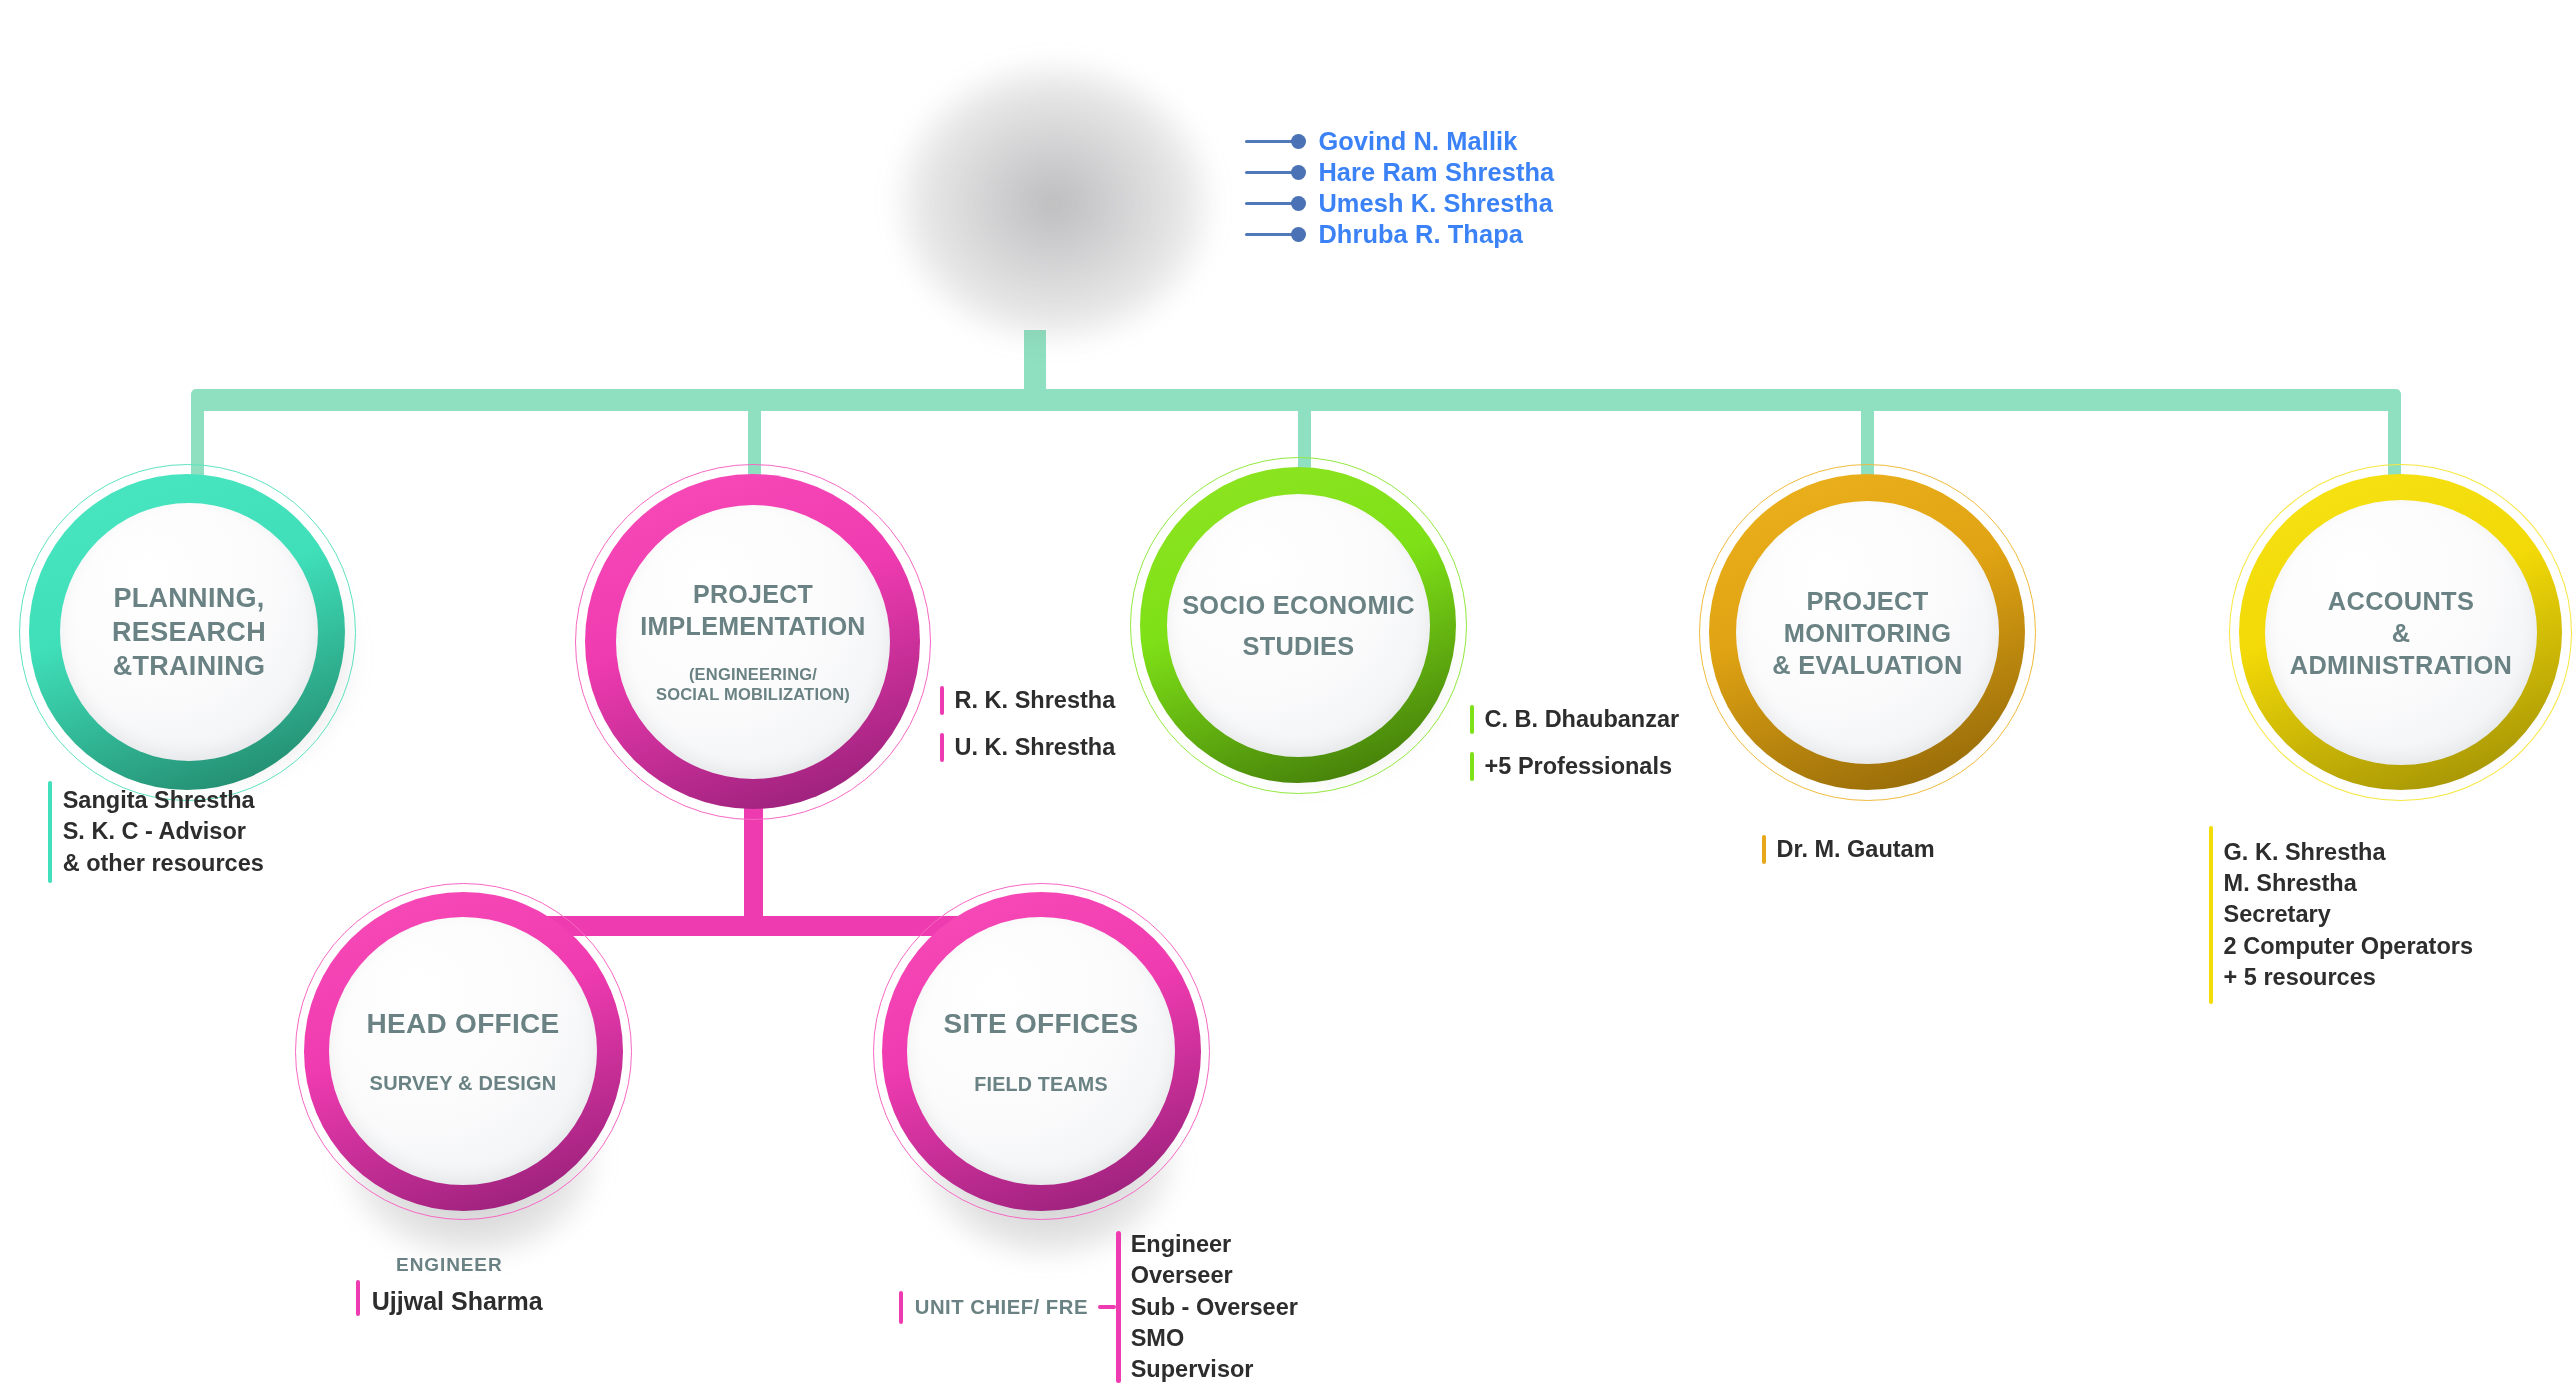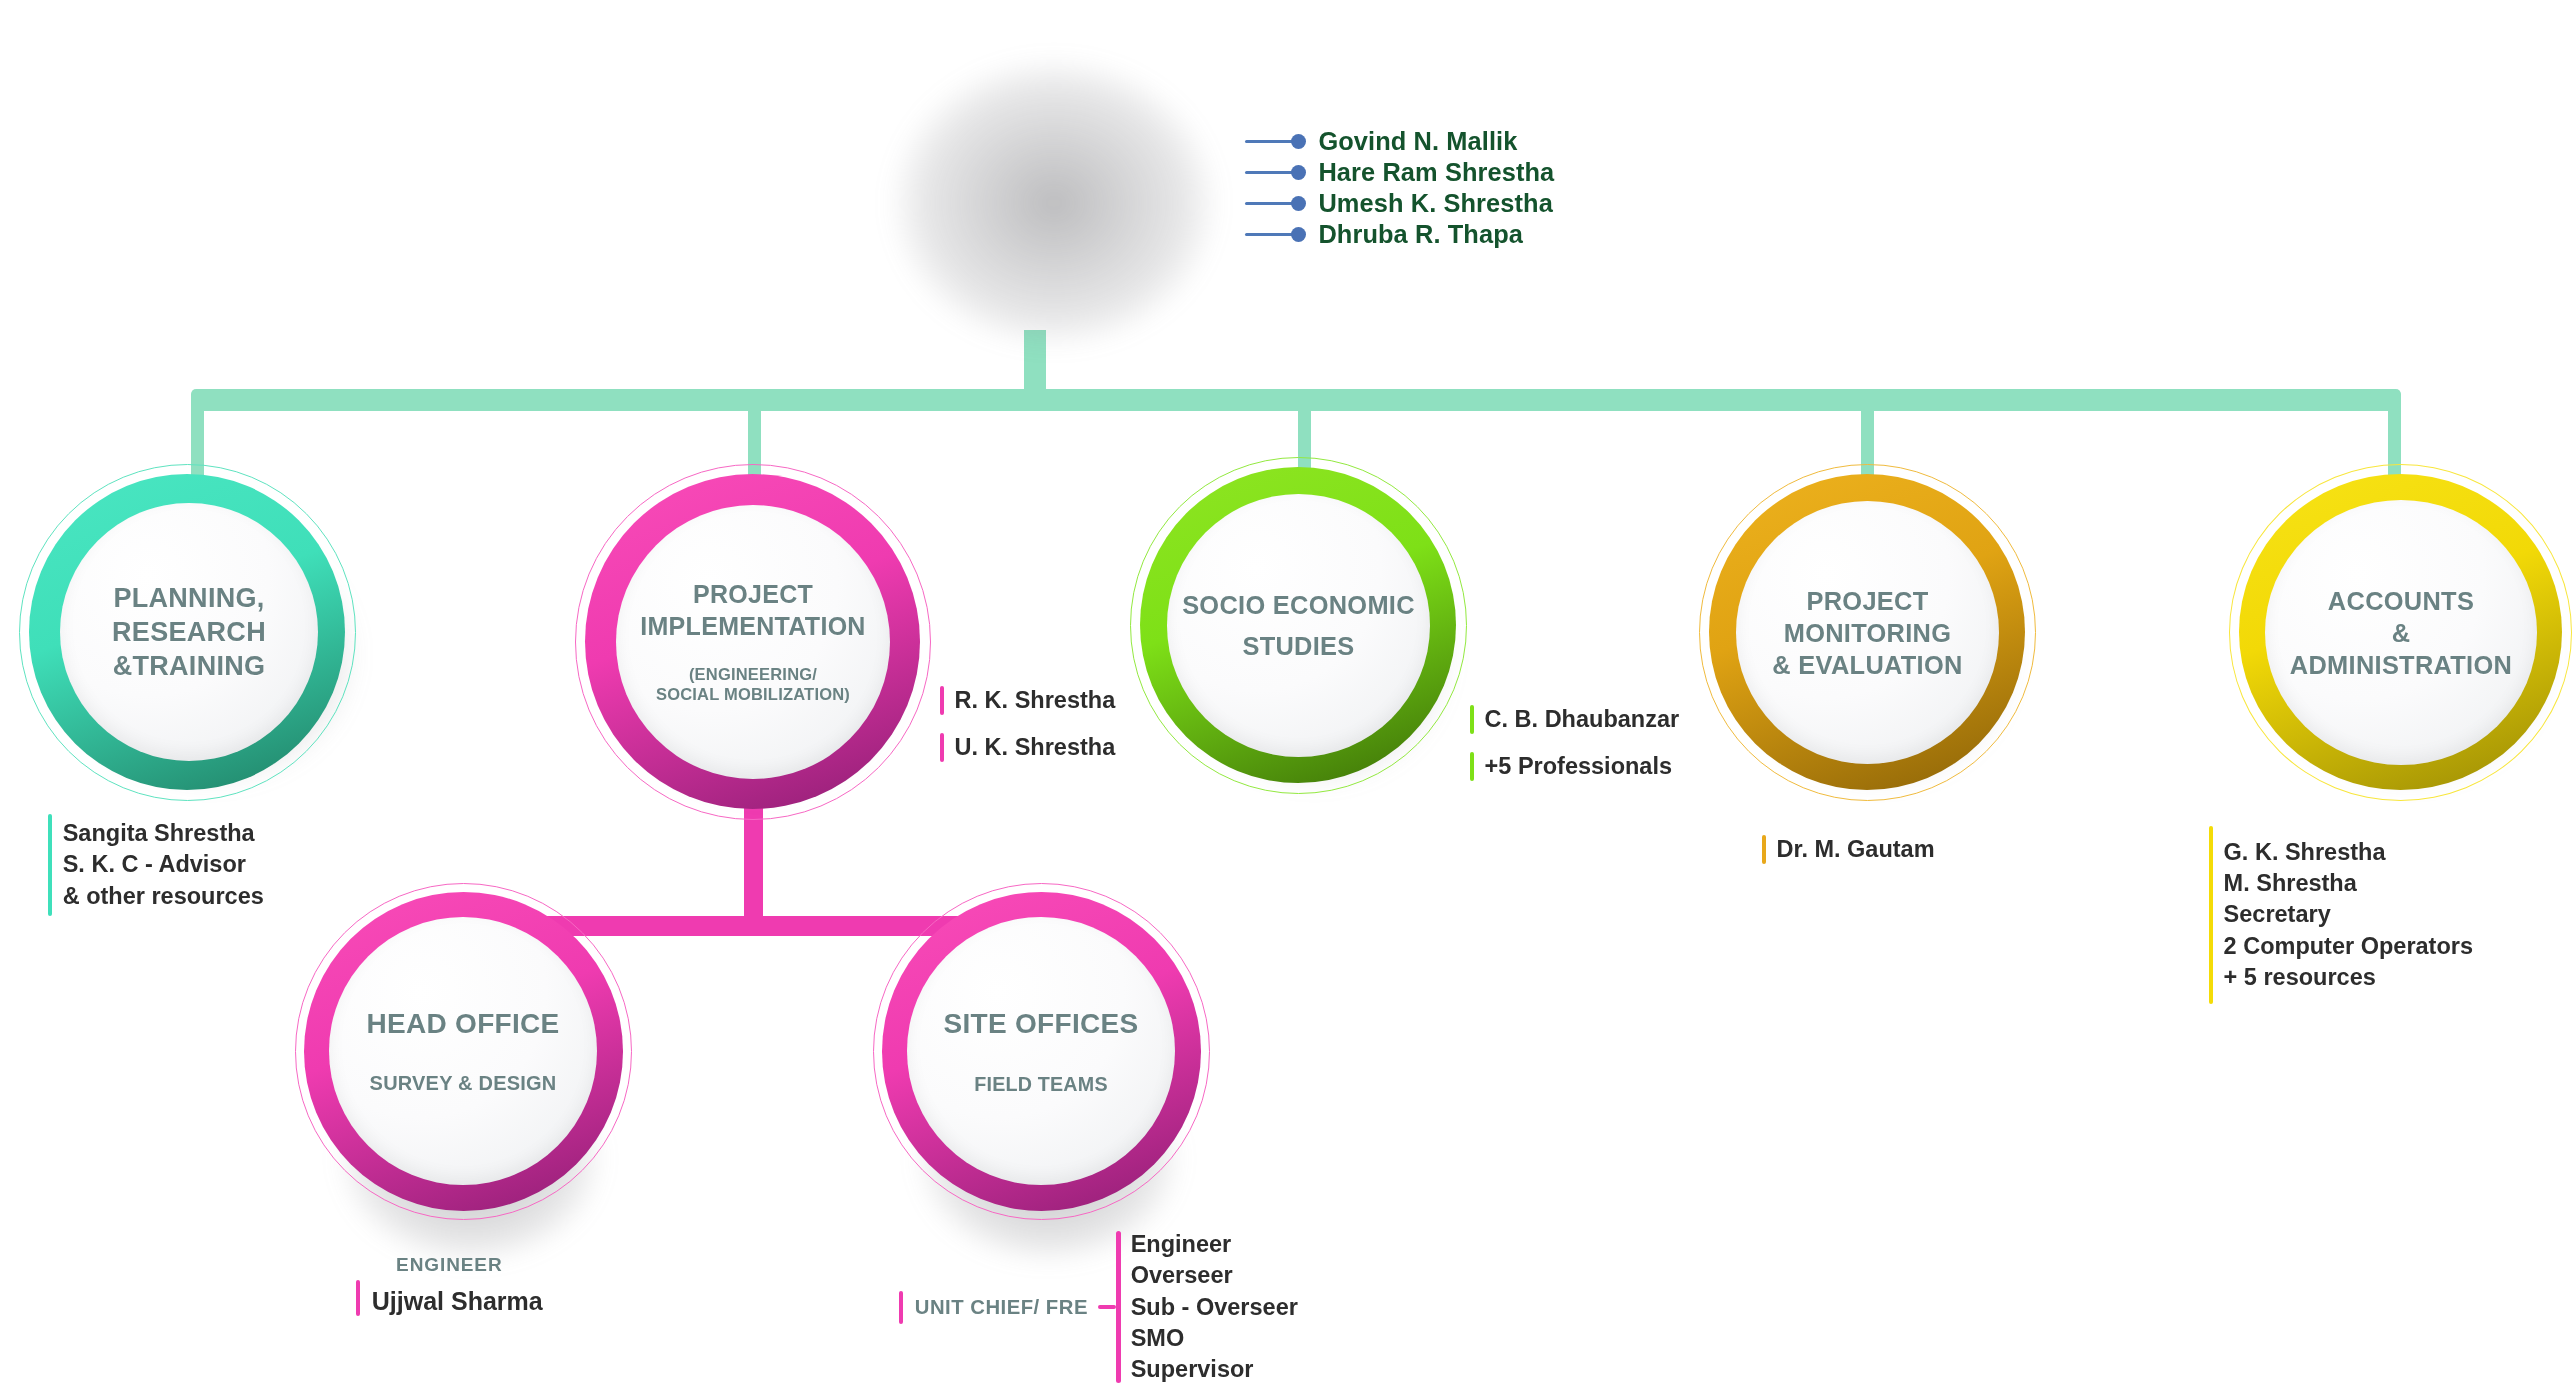--- a/index.html
+++ b/index.html
@@ -91,21 +91,21 @@
     height: 31px;
   }
   .dir-lead { width: 48px; height: 3.2px; background: #4f79b8; border-radius: 1.9px; }
   .dir-bullet {
     width: 15.2px; height: 15.2px; border-radius: 50%;
     background: #4a72b5; margin-left: -2.5px; flex: 0 0 auto;
   }
   .dir-name {
     margin-left: 12.7px;
     font-size: 25.4px;
-    color: #14532d;
+    color: #3b82f6;
     font-weight: bold;
     white-space: nowrap;
     letter-spacing: 0.1px;
   }
 
   
   .stafflist {
     position: absolute;
     display: flex;
     align-items: stretch;
@@ -230,21 +230,21 @@
   <div class="node" style="left:19px; top:464px; width:337px; height:337px;">
     <div style="position:absolute; inset:0; border-radius:50%; border:1.9px solid #5fe3c0;"></div>
     <div style="position:absolute; left:10.2px; top:10.2px; width:316px; height:316px; border-radius:50%;
                 background:linear-gradient(160deg,#4ae6c2 0%, #3fdfb9 42%, #1f7f64 100%);"></div>
     <div class="inner" style="left:41px; top:39px; width:258px; height:258px;">
       <div class="ntitle" style="font-size:27px;">PLANNING,</div>
       <div class="ntitle" style="font-size:27px;">RESEARCH</div>
       <div class="ntitle" style="font-size:27px;">&amp;TRAINING</div>
     </div>
   </div>
-  <div class="stafflist" style="left:5.1px; top:814px; height:102px;padding-left:43px;">
+  <div class="stafflist" style="left:5.1px; top:781px; height:102px;padding-left:43px;">
     <div class="bar" style="background:#3fe0bb;"></div>
     <div class="names">
       <div>Sangita Shrestha</div>
       <div>S. K. C - Advisor</div>
       <div>&amp; other resources</div>
     </div>
   </div>
 
   <div class="shadow" style="left:613px; top:527px; width:292px; height:273px;"></div>
   <div class="node" style="left:575px; top:464px; width:356px; height:356px;">

